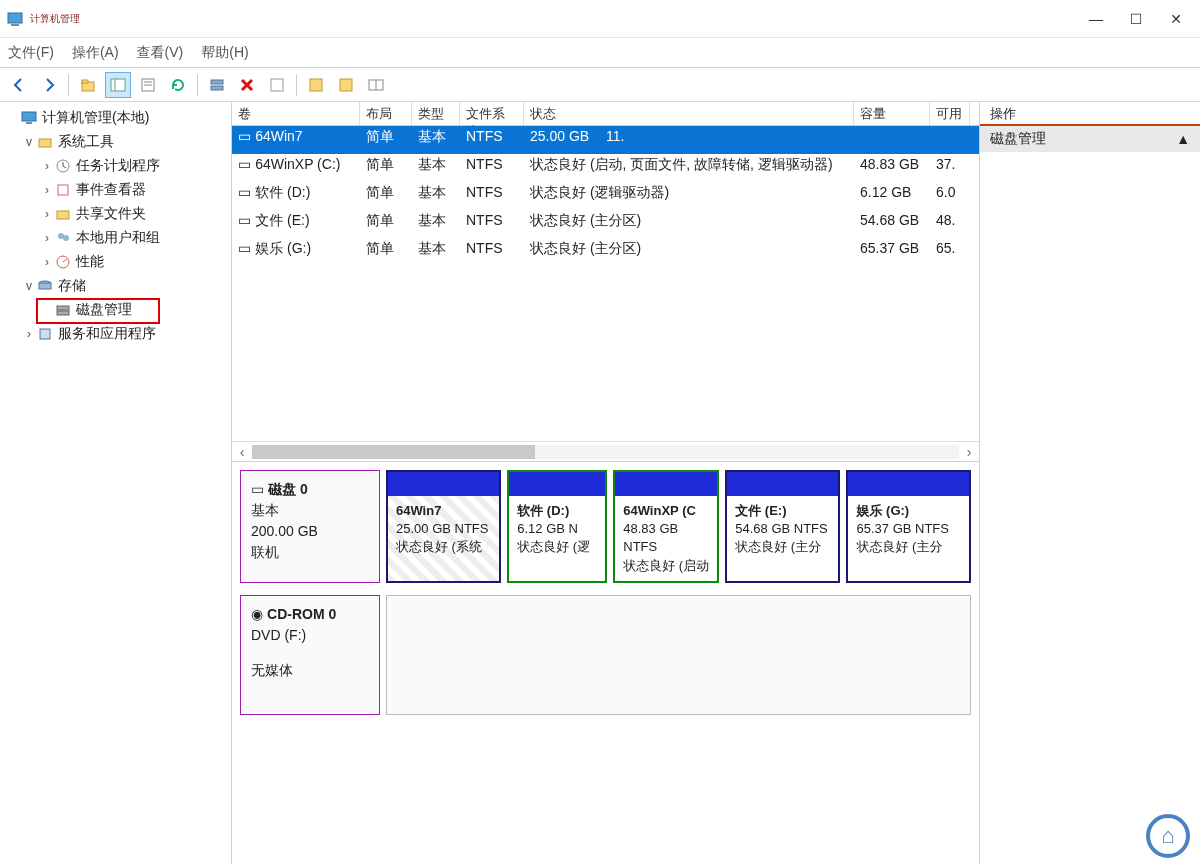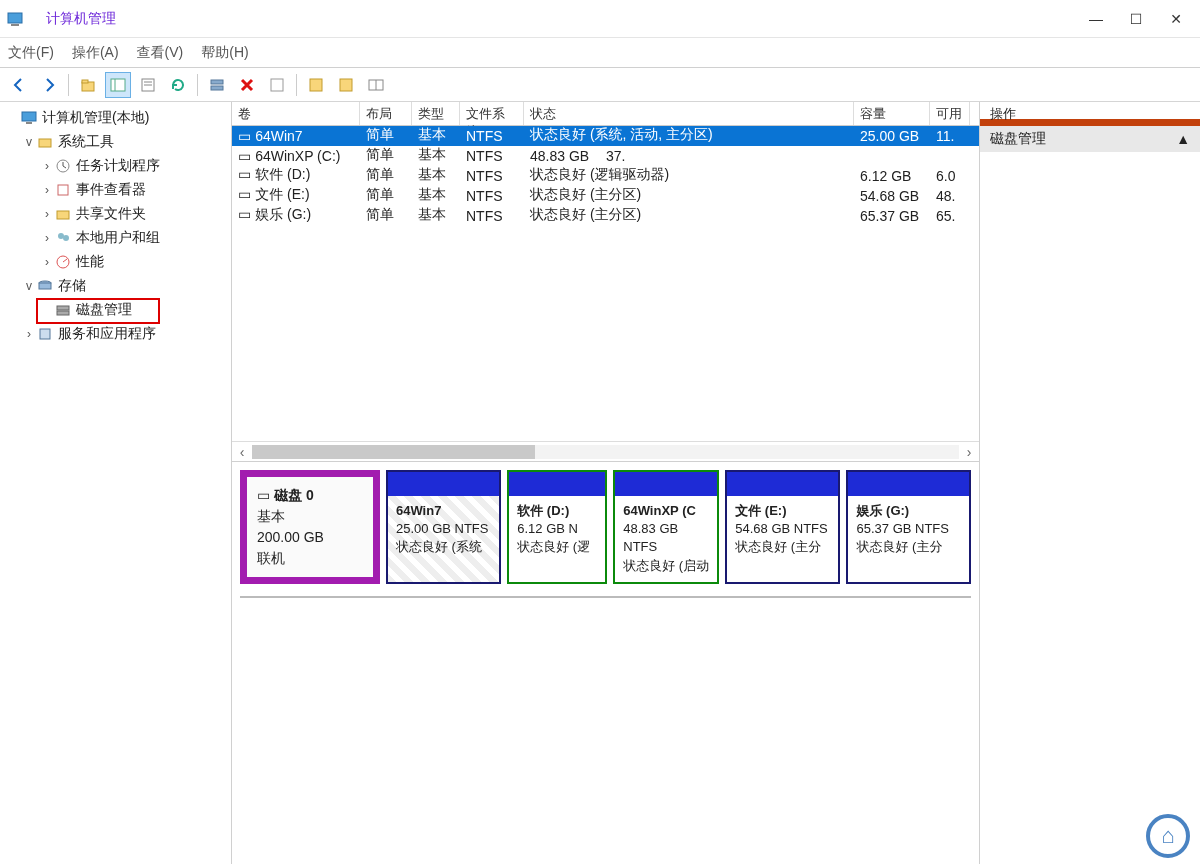--- a/index.html
+++ b/index.html
@@ -1,21 +1,21 @@
 <!DOCTYPE html>
 <html><head>
 <meta charset="utf-8">
 <style>
 * { box-sizing: border-box; margin: 0; padding: 0; font-family: "Microsoft YaHei", "SimSun", sans-serif; }
 body { background: #fff; width: 1200px; height: 864px; overflow: hidden; font-size: 14px; color: #222; }
 
 
 .titlebar { height: 38px; display: flex; align-items: center; padding: 0 6px; border-bottom: 1px solid #e5e5e5; }
 .titlebar .icon { width: 18px; height: 18px; margin-right: 6px; }
-.titlebar .title { flex: 1; font-size: 14px; color: #6d28d9; margin-left: 16px; }
+.titlebar .title { flex: 1; font-size: 10px; color: #7f1d1d; }
 .titlebar .winbtns { display: flex; gap: 24px; margin-right: 10px; }
 .titlebar .winbtns span { width: 16px; text-align: center; font-size: 14px; color: #333; cursor: default; }
 
 
 .menubar { height: 30px; display: flex; align-items: center; padding: 0 8px; gap: 18px; border-bottom: 1px solid #d0d0d0; font-size: 14px; }
 .menubar .item { color: #555; }
 
 
 .toolbar { height: 34px; display: flex; align-items: center; padding: 4px 6px; gap: 4px; border-bottom: 1px solid #d5d5d5; }
 .toolbar .btn { width: 26px; height: 26px; display: flex; align-items: center; justify-content: center; border: 1px solid transparent; }
@@ -36,47 +36,47 @@
 .tree-item.l2 { padding-left: 20px; }
 .tree-item.l3 { padding-left: 38px; }
 .tree-item.highlight { position: relative; }
 .tree-item.highlight::after { content:""; position:absolute; left:34px; top:0; width:120px; height:22px; border:2px solid #d00; pointer-events:none; }
 
 
 .volumes { flex: 0 0 auto; height: 360px; border-bottom: 1px solid #d0d0d0; display: flex; flex-direction: column; }
 .volumes .header { display: flex; background: #fff; border-bottom: 1px solid #ccc; height: 24px; }
 .volumes .header .col { border-right: 1px solid #ddd; padding: 3px 6px; font-size: 13px; color: #333; }
 .volumes .rows { flex: 1; overflow: auto; }
-.volumes .row { display: flex; height: 20px; align-items: flex-end; font-size: 14px; }
+.volumes .row { display: flex; height: 28px; align-items: flex-start; font-size: 14px; }
 .volumes .row.selected { background: #0a74d4; color: #fff; }
 .volumes .row .cell { padding: 2px 6px; white-space: nowrap; overflow: hidden; }
 .scrollbar-h { height: 20px; border-top: 1px solid #ddd; display:flex; align-items:center; }
 .scrollbar-h .arrow { width:20px; text-align:center; color:#666; }
 .scrollbar-h .track { flex:1; height:14px; background:#f3f3f3; position:relative; }
 .scrollbar-h .thumb { position:absolute; left:0; top:0; height:14px; width:40%; background:#c9c9c9; }
 
 
 .diskmap { flex: 1; overflow: auto; padding: 8px; }
 .disk-row { display: flex; gap: 6px; margin-bottom: 12px; }
-.disk-head { width: 140px; border: 7px solid #a21caf; background: #fafafa; padding: 8px 10px; font-size: 14px; line-height: 1.5; }
+.disk-head { width: 140px; border: 1px solid #a21caf; background: #fafafa; padding: 8px 10px; font-size: 14px; line-height: 1.5; }
 .disk-head .dname { font-weight: 700; }
 .partitions-wrap { flex: 1; display: flex; gap: 6px; }
 .part { border: 2px solid #191970; background: #fff; min-width: 100px; display: flex; flex-direction: column; }
 .part .capbar { height: 24px; background: #1e2bd6; }
 .part.green { border-color: #0b8a0b; }
 .part.green .capbar { background: #0b8a0b; }
 .part .pbody { padding: 6px 8px; font-size: 13px; line-height: 1.4; flex:1; }
 .part .pname { font-weight: 700; }
 .hatched { background: repeating-linear-gradient(45deg,#eee,#eee 6px,#fff 6px,#fff 12px); }
 
 .legend { border-top: 1px solid #ccc; padding: 6px 10px; display: flex; align-items: center; gap: 14px; font-size: 14px; }
 .legend .sw { width: 14px; height: 14px; display: inline-block; margin-right: 4px; vertical-align:middle; }
 
 
-.actions-pane .ahdr { height: 24px; border-bottom: 7px solid #c2410c; padding: 3px 10px; font-size: 13px; }
+.actions-pane .ahdr { height: 24px; border-bottom: 2px solid #c2410c; padding: 3px 10px; font-size: 13px; }
 .actions-pane .asec { background: #e8e8e8; padding: 4px 10px; display:flex; justify-content:space-between; align-items:center; font-size:14px; }
 .actions-pane .aitem { padding: 6px 24px; font-size: 14px; display:flex; justify-content:space-between; align-items:center; }
 
 
 .c-name{width:128px}.c-layout{width:52px}.c-type{width:48px}.c-fs{width:64px}.c-status{width:330px;flex:0 0 330px}.c-cap{width:76px;text-align:left}.c-free{width:40px}
 
 
 .watermark { position: fixed; right: 10px; bottom: 6px; font-size: 18px; color: #2b6eb8; font-weight: 700; display:flex; align-items:center; gap:6px; opacity:0.85; pointer-events:none; }
 .watermark .circ { width:44px; height:44px; border:4px solid #2b6eb8; border-radius:50%; display:flex; align-items:center; justify-content:center; color:#2b6eb8; font-size:22px; }
 .watermark .sub { font-size:12px; color:#777; display:block; }
@@ -291,29 +291,29 @@
         <div class="col c-status">状态</div>
         <div class="col c-cap">容量</div>
         <div class="col c-free">可用</div>
       </div>
       <div class="rows">
         <div class="row selected">
           <div class="cell c-name"><span>▭ </span><span>64Win7</span></div>
           <div class="cell c-layout">简单</div>
           <div class="cell c-type">基本</div>
           <div class="cell c-fs">NTFS</div>
-          <div class="cell c-status">状态良好 (系统, 活动, 主分区)</div>
           <div class="cell c-cap">25.00 GB</div>
           <div class="cell c-free">11.</div>
         </div>
         <div class="row">
           <div class="cell c-name"><span>▭ </span><span>64WinXP (C:)</span></div>
           <div class="cell c-layout">简单</div>
           <div class="cell c-type">基本</div>
           <div class="cell c-fs">NTFS</div>
+          <div class="cell c-status">状态良好 (启动, 页面文件, 故障转储, 逻辑驱动器)</div>
           <div class="cell c-cap">48.83 GB</div>
           <div class="cell c-free">37.</div>
         </div>
         <div class="row">
           <div class="cell c-name"><span>▭ </span><span>软件 (D:)</span></div>
           <div class="cell c-layout">简单</div>
           <div class="cell c-type">基本</div>
           <div class="cell c-fs">NTFS</div>
           <div class="cell c-status">状态良好 (逻辑驱动器)</div>
           <div class="cell c-cap">6.12 GB</div>
@@ -394,20 +394,26 @@
             <div class="pbody">
               <div class="pname">娱乐  (G:)</div>
               <div>65.37 GB NTFS</div>
               <div>状态良好 (主分</div>
             </div>
           </div>
         </div>
       </div>
 
       <div class="disk-row">
+        <div class="disk-head" style="height:120px">
+          <div><span>◉ </span><span class="dname">CD-ROM 0</span></div>
+          <div>DVD (F:)</div>
+          <div style="height:14px"></div>
+          <div>无媒体</div>
+        </div>
         <div style="flex:1;border:1px solid #bbb;background:#fafafa"></div>
       </div>
 
     </div>
 
 
   </div>
 
   <div class="actions-pane">
     <div class="ahdr">操作</div>

